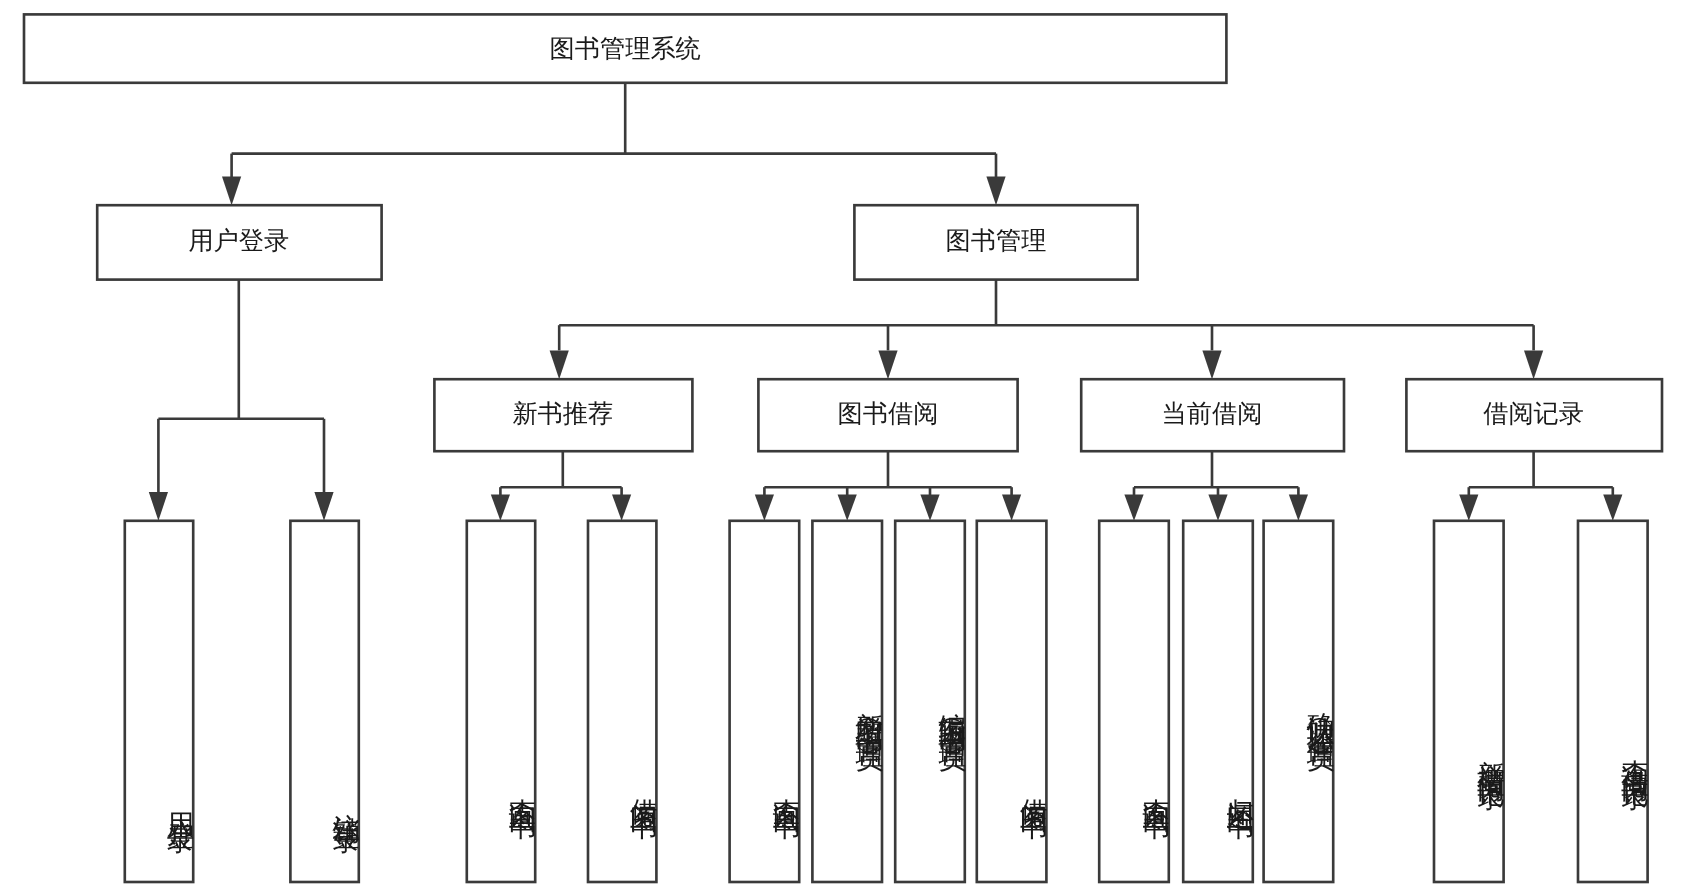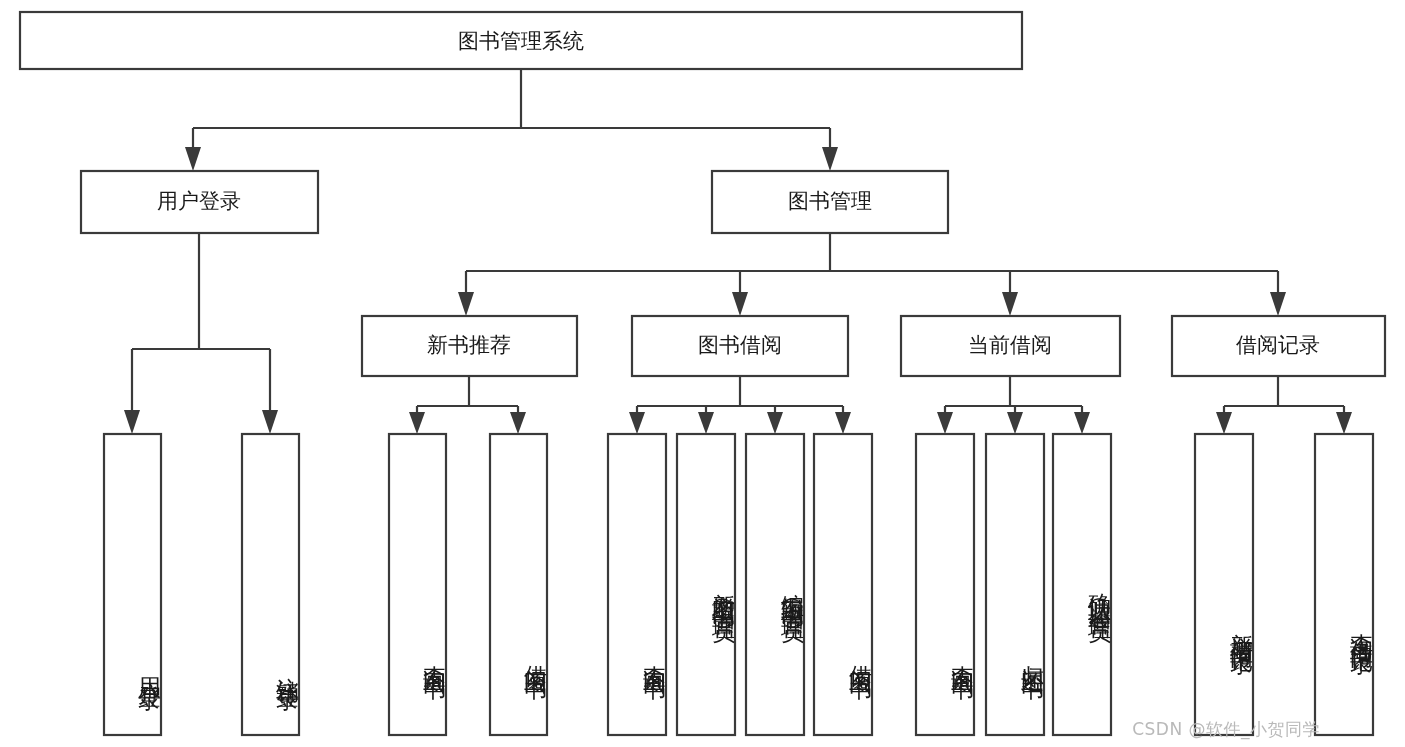--- a/index.html
+++ b/index.html
@@ -221,15 +221,14 @@
   <div class="leaf-label-wrap" style="left:746px; top:434px; width:58px; height:301px; padding-top:8px;">编辑图书（管理员）</div>
   <div class="leaf-label-wrap" style="left:814px; top:434px; width:58px; height:301px; padding-top:70px;">借阅图书</div>
 
   <div class="leaf-label-wrap" style="left:916px; top:434px; width:58px; height:301px; padding-top:70px;">查询图书</div>
   <div class="leaf-label-wrap" style="left:986px; top:434px; width:58px; height:301px; padding-top:70px;">归还图书</div>
   <div class="leaf-label-wrap" style="left:1053px; top:434px; width:58px; height:301px; padding-top:8px;">确认归还（管理员）</div>
 
   <div class="leaf-label-wrap" style="left:1195px; top:434px; width:58px; height:301px; padding-top:42px;">新增借阅记录</div>
   <div class="leaf-label-wrap" style="left:1315px; top:434px; width:58px; height:301px; padding-top:42px;">查询借阅记录</div>
 
-  <div class="watermark">CSDN @软件_小贺同学</div>
 
 </div>
 
 </body></html>

